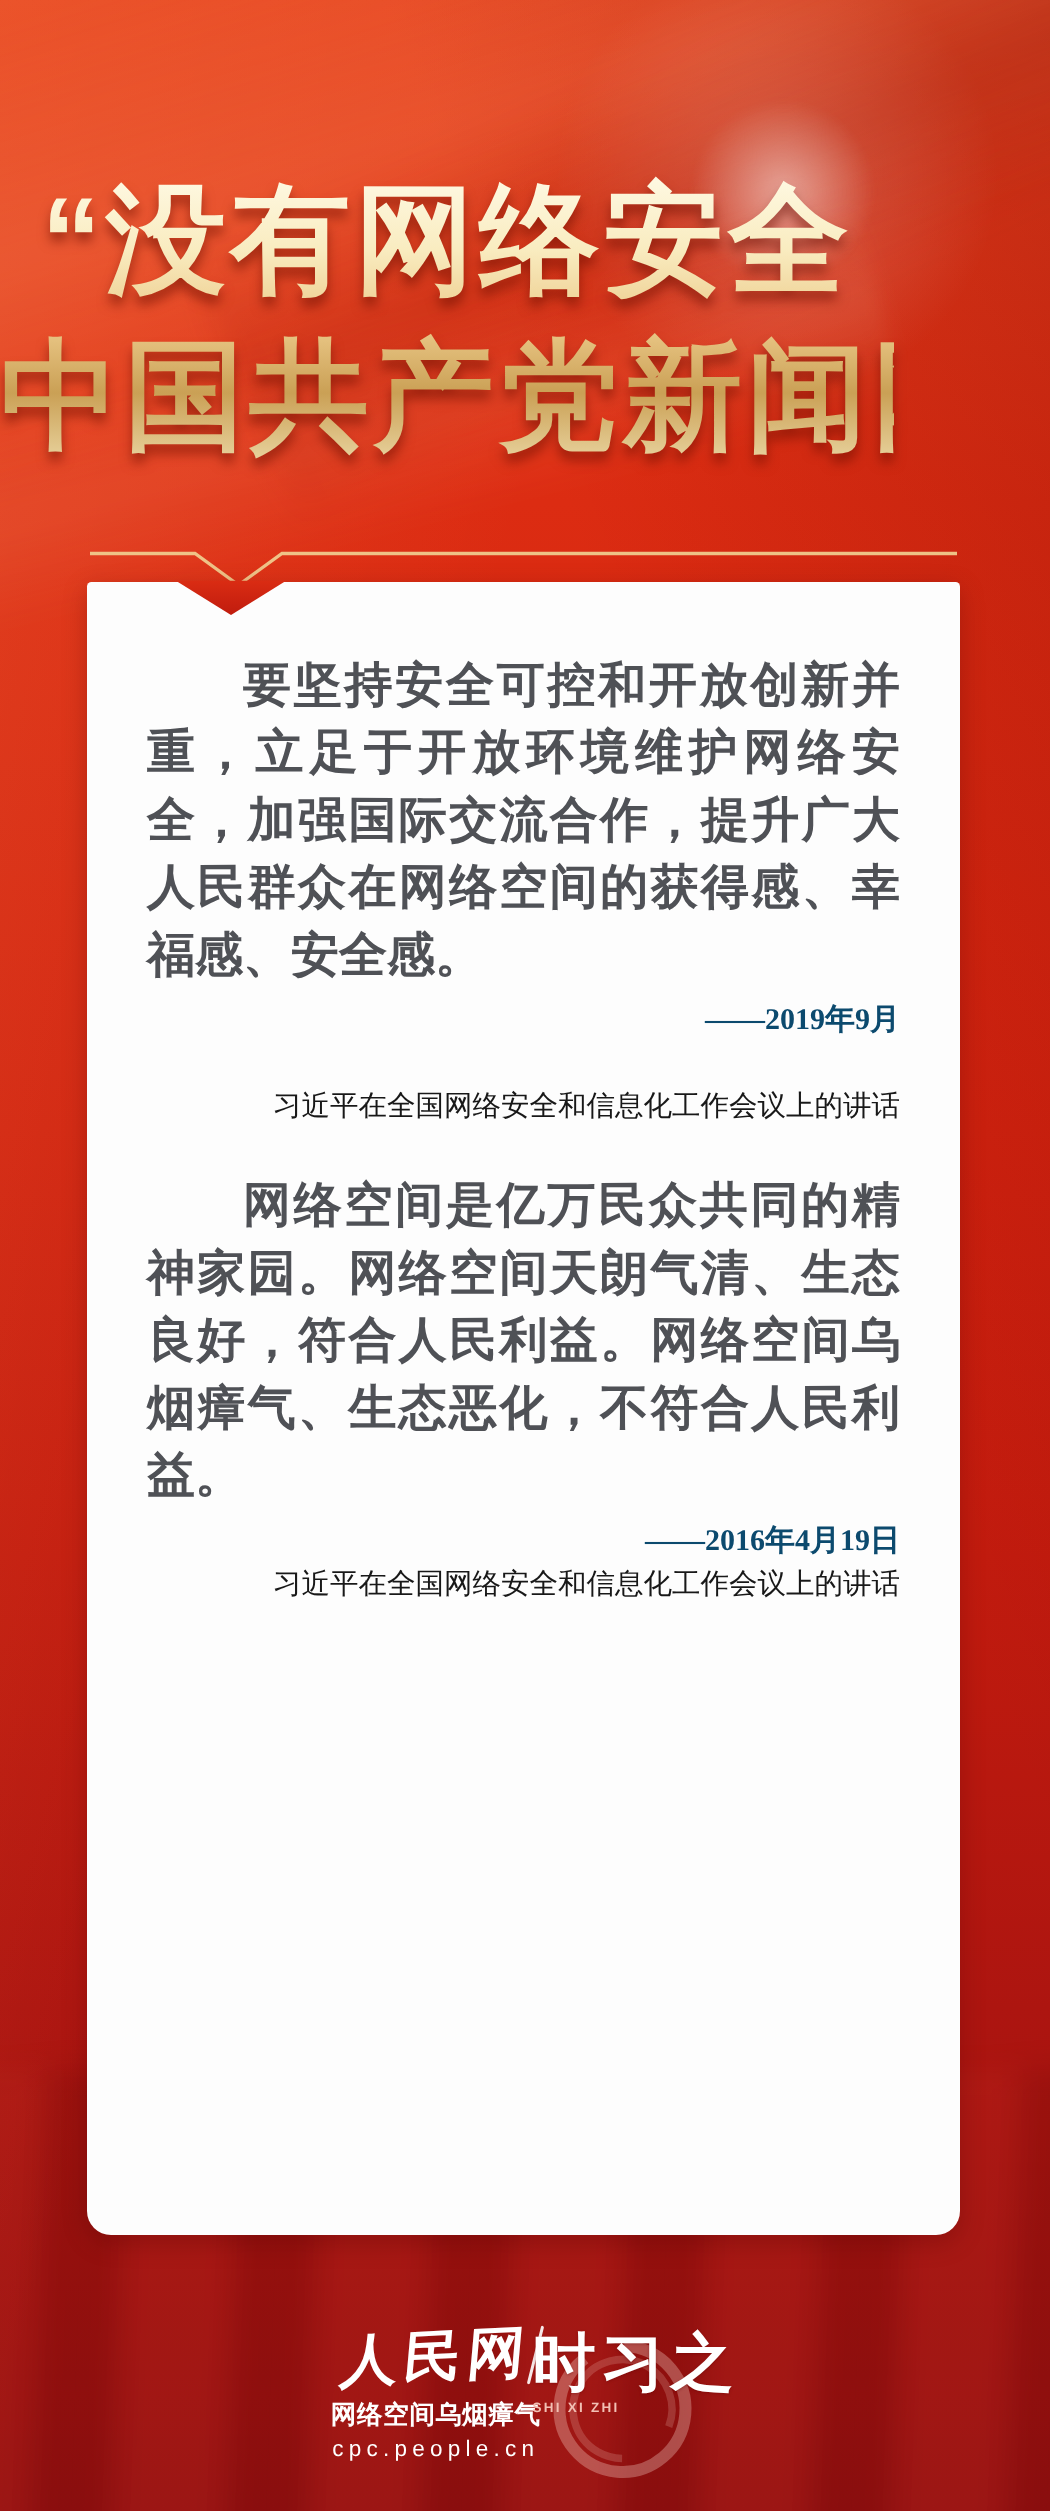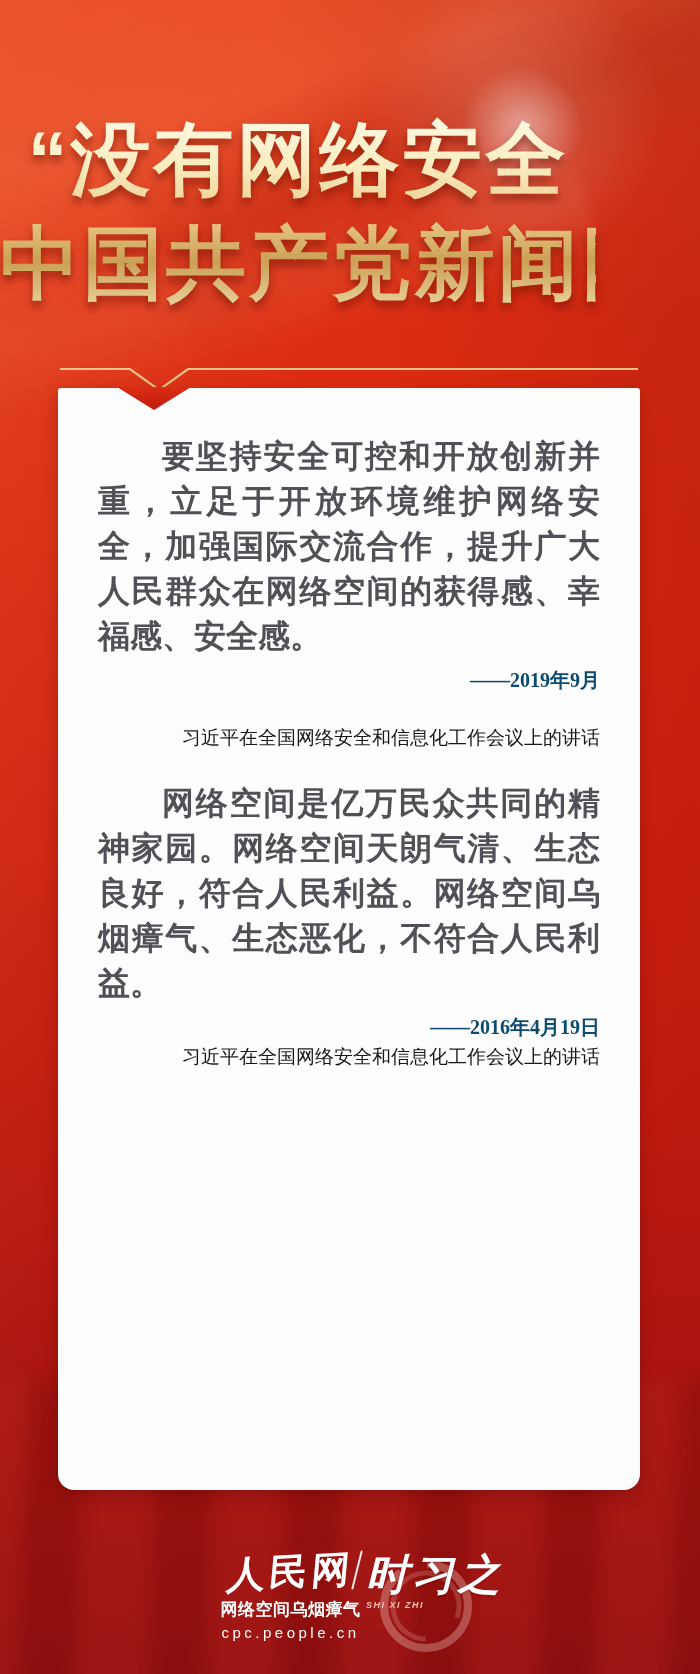--- a/index.html
+++ b/index.html
@@ -55,21 +55,21 @@
 
   
   .footer{position:absolute;left:0;top:1490px;width:700px;height:184px;color:#fff;}
   .people-group{position:absolute;left:203px;top:62px;width:175px;text-align:center;}
   .people-script{font-size:38px;font-weight:900;line-height:40px;
     transform:skewX(-8deg) rotate(-3deg);letter-spacing:4px;}
   .people-sub{margin-top:6px;font-size:17px;font-weight:700;letter-spacing:0.5px;}
   .people-url{margin-top:3px;font-size:15px;font-weight:400;letter-spacing:3.5px;}
   .logo-divider{position:absolute;left:356px;top:60px;width:2px;height:40px;
     background:rgba(255,255,255,0.9);transform:rotate(14deg);border-radius:2px;}
-  .sxz-group{position:absolute;left:366px;top:62px;width:120px;font-style:italic;}
+  .sxz-group{position:absolute;left:355px;top:62px;width:120px;}
   .brush-ring{position:absolute;left:10px;top:2px;}
   .sxz-text{position:relative;font-size:42px;font-weight:900;line-height:46px;
     letter-spacing:4px;white-space:nowrap;text-shadow:0 1px 2px rgba(90,0,0,0.35);}
   .sxz-sub{position:relative;margin-top:2px;font-size:9px;font-weight:700;
     letter-spacing:1.5px;color:#f2c0b4;}
 </style>
 </head>
 <body>
 
 <div class="poster">

